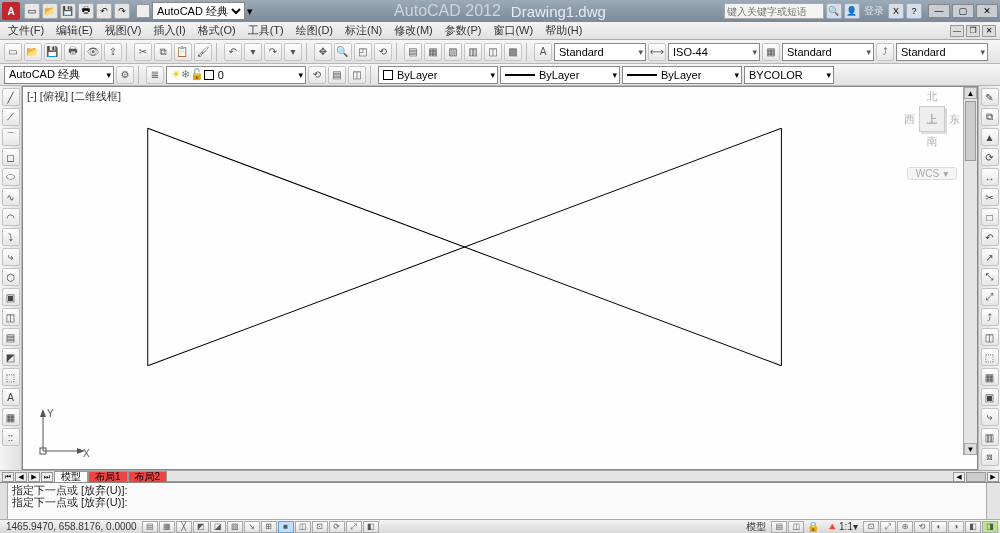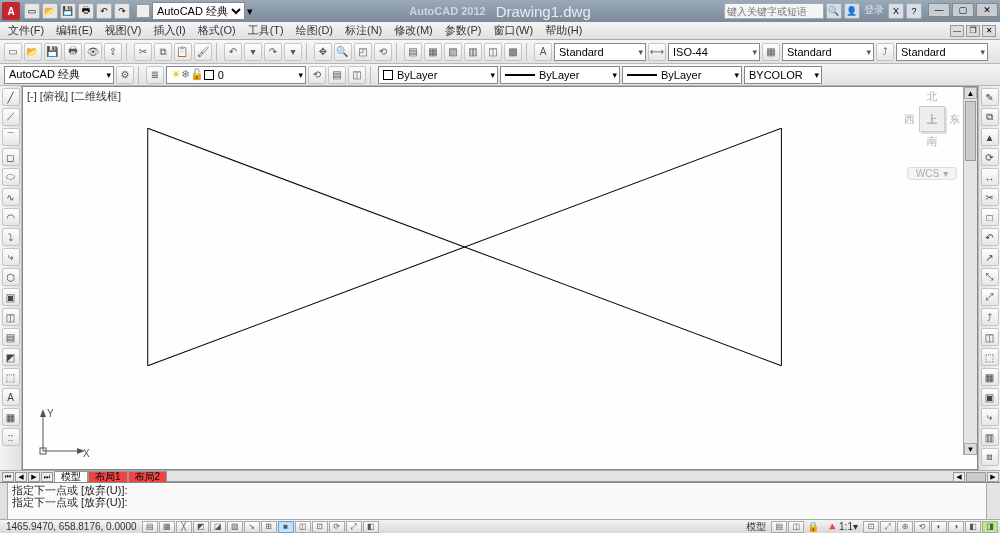--- a/index.html
+++ b/index.html
@@ -5,23 +5,23 @@
 * { box-sizing: border-box; margin: 0; padding: 0; font-family: "Microsoft YaHei", SimSun, Arial, sans-serif; }
 body { width: 1000px; height: 533px; background: #e8e8e8; overflow: hidden; font-size: 11px; }
 .titlebar { height: 22px; background: linear-gradient(#9aaab8,#7a8a98); display: flex; align-items: center; padding: 0 2px; position: relative; }
 .app-icon { width: 18px; height: 18px; background: #c1272d; border-radius: 2px; display:flex; align-items:center; justify-content:center; color:#fff; font-weight:bold; font-size:10px; }
 .qat { display:flex; align-items:center; gap:2px; margin-left:4px; }
 .qat .tb { width:16px; height:16px; background:#e6e6e6; border:1px solid #aaa; border-radius:2px; display:flex; align-items:center; justify-content:center; font-size:9px; }
 .workspace-sel { display:flex; align-items:center; margin-left:6px; }
 .workspace-sel .gear { width:14px; height:14px; border:1px solid #999; background:#eee; margin-right:2px; }
 .workspace-sel select { font-size:11px; height:18px; background:#fff; border:1px solid #888; }
 .title-center { position:absolute; left:50%; transform:translateX(-50%); display:flex; gap:10px; align-items:center; }
-.title-center .product { color:#cdd6df; font-weight:bold; font-size:11px; }
+.title-center .product { color:#cdd6df; font-weight:normal; font-size:16px; }
 .title-center .doc { color:#e6ecf2; font-size:15px; }
-.title-right { margin-left:auto; display:flex; gap:2px; }
+.title-right { margin-left:auto; display:flex; align-items:center; gap:2px; }
 .search-box { width:100px; height:16px; background:#f4f4f4; border:1px solid #aaa; font-size:10px; padding:0 2px; color:#888; }
 .title-right .tb { width:16px; height:16px; background:#d8dee6; border:1px solid #9cacbc; border-radius:2px; display:flex; align-items:center; justify-content:center; font-size:9px; }
 .win-controls { display:flex; gap:2px; margin-left:4px; }
 .win-controls div { width:22px; height:14px; background:#c8cdd3; border:1px solid #888; display:flex; align-items:center; justify-content:center; font-size:9px; }
 
 .menubar { height:18px; background:linear-gradient(#f4f4f4,#e0e0e0); border-bottom:1px solid #aaa; display:flex; align-items:center; padding:0 4px; gap:4px; position:relative; }
 .menubar span { font-size:11px; color:#333; padding:6px 4px; cursor:default; }
 .menubar .mdi { margin-left:auto; display:flex; gap:2px; }
 .menubar .mdi .b { width:14px; height:12px; background:#ddd; border:1px solid #999; font-size:8px; display:flex; align-items:center; justify-content:center; }
 
@@ -195,21 +195,21 @@
       <span>ByLayer</span>
     </div>
   <div class="combo" style="width:120px">
       <span class="linew"></span>
       <span>ByLayer</span>
     </div>
   <div class="combo" style="width:120px">
       <span class="linew"></span>
       <span>ByLayer</span>
     </div>
-  <div class="combo" style="width:78px">BYCOLOR</div>
+  <div class="combo" style="width:90px">BYCOLOR</div>
 </div>
 
 <div class="workarea">
   <div class="ltoolbar">
     <div class="lb">╱</div>
     <div class="lb">⟋</div>
     <div class="lb">⌒</div>
     <div class="lb">◻</div>
     <div class="lb">⬭</div>
     <div class="lb">∿</div>

